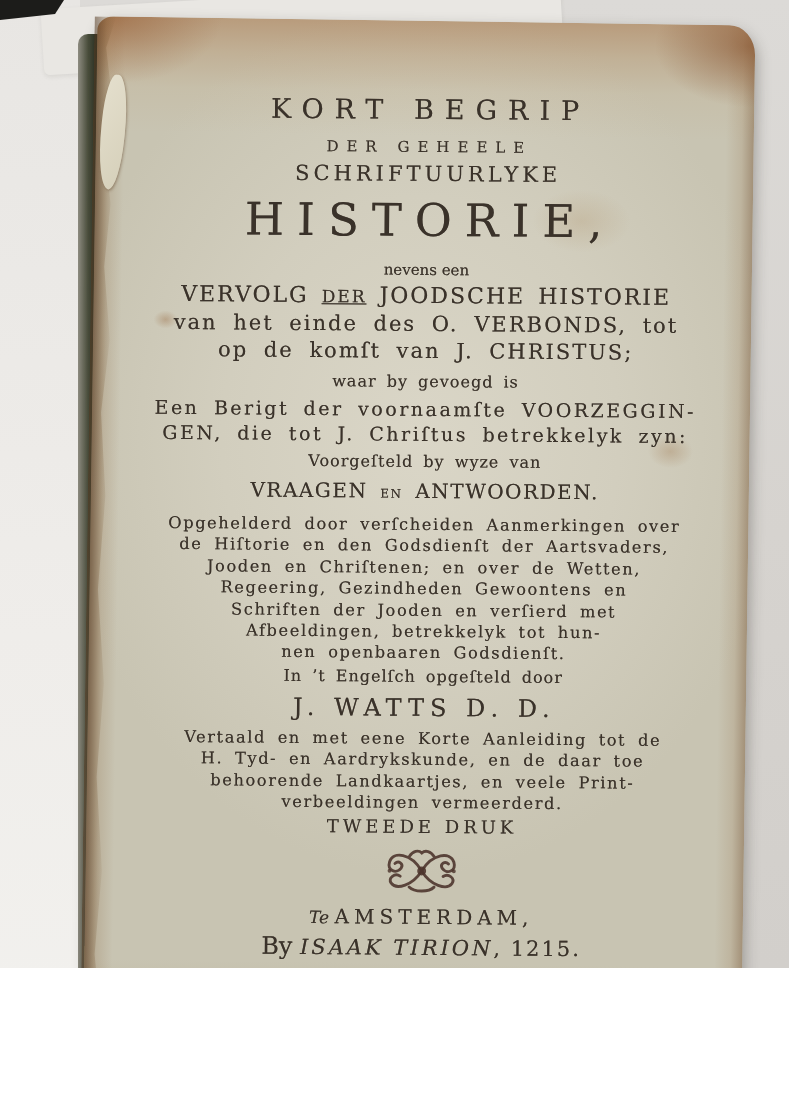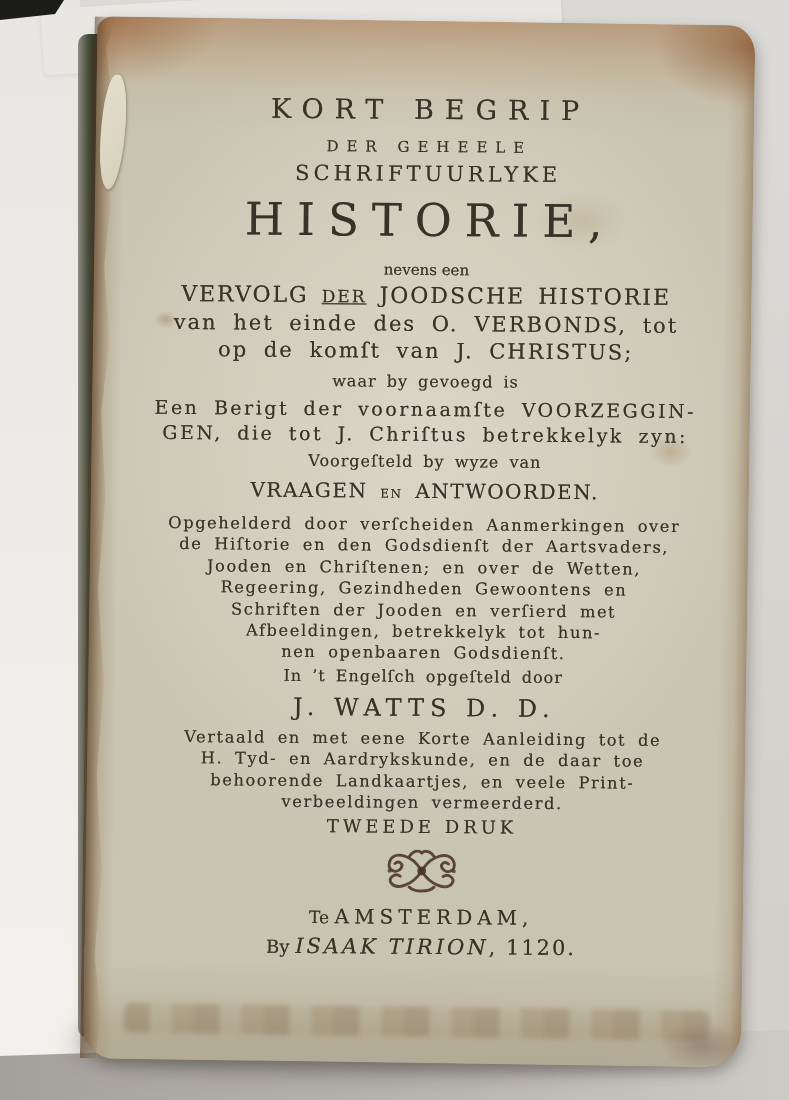--- a/index.html
+++ b/index.html
@@ -1,17 +1,17 @@
 <!DOCTYPE html>
 <html><head>
 <meta charset="utf-8">
 <style>
   html,body{margin:0;padding:0;background:#ffffff;}
   .photo{
-    position:relative;width:789px;height:1100px;overflow:hidden;
+    position:relative;width:789px;height:968px;overflow:hidden;
     background:linear-gradient(180deg,#dcdad7 0%,#d6d3cf 55%,#d2cfcb 100%);
     font-family:"DejaVu Serif","Liberation Serif",serif;
   }
   .bg-left{position:absolute;left:0;top:0;width:80px;height:1060px;
     background:linear-gradient(180deg,#e8e6e3 0%,#efedea 60%,#f2f1ee 100%);}
   .white-card{position:absolute;left:42px;top:-6px;width:520px;height:66px;
     background:#e9e7e3;transform:rotate(-3.4deg);border-radius:6px;
     box-shadow:0 2px 4px rgba(80,75,70,.10);}
   .black-corner{position:absolute;left:0;top:0;width:64px;height:20px;background:#1c1c1a;
     clip-path:polygon(0 0,100% 0,86% 70%,0 100%);}
@@ -68,23 +68,23 @@
   .t-note{font-size:16px;line-height:20px;margin-top:7px;letter-spacing:1px;word-spacing:4px;}
   .t-mid{font-size:19px;line-height:25px;letter-spacing:2.5px;word-spacing:6px;margin-top:5px;}
   .t-mid2{font-size:19px;line-height:25px;letter-spacing:2.5px;word-spacing:6px;}
   .t-vraag{font-size:20px;line-height:27px;letter-spacing:1.5px;word-spacing:5px;margin-top:6px;}
   .t-vraag .sc{font-size:12px;}
   .t-para{font-size:16.2px;line-height:21.4px;letter-spacing:1.6px;word-spacing:5px;}
   .t-watts{font-size:24px;line-height:31px;letter-spacing:6px;padding-left:3px;margin-top:6px;}
   .t-tweede{font-size:18px;line-height:23px;letter-spacing:4px;margin-top:2px;}
   .ornament-slot{margin-top:8px;height:50px;}
   .t-amst{font-size:20px;line-height:26px;letter-spacing:5px;margin-top:8px;}
-  .t-amst .pre{font-size:17px;letter-spacing:0;}
+  .t-amst .pre{font-size:17px;letter-spacing:0;font-style:italic;}
   .t-imprint{font-size:21px;line-height:28px;letter-spacing:2px;margin-top:2px;}
-  .t-imprint .pre{font-size:18px;letter-spacing:0;}
+  .t-imprint .pre{font-size:24px;letter-spacing:0;}
   .t-imprint .it{font-style:italic;letter-spacing:3px;}
   .mt3{margin-top:3px}.mt4{margin-top:4px}.mt5{margin-top:5px}.mt6{margin-top:6px}.mt12{margin-top:12px}
 </style>
 </head>
 <body>
 
 <div class="photo">
   <div class="bg-left"></div>
   <div class="white-card"></div>
   <div class="black-corner"></div>
@@ -134,16 +134,16 @@
       <path d="M50 28 C60 44, 78 50, 84 42 C88 36, 80 30, 74 34"></path>
       <path d="M36 12 C40 6, 46 4, 50 8 C54 4, 60 6, 64 12"></path>
       <path d="M36 46 C42 52, 58 52, 64 46"></path>
     </g>
     <circle cx="50" cy="28" r="5" fill="#4b332b" opacity="0.88"></circle>
     <circle cx="14" cy="28" r="2.2" fill="#4b332b" opacity="0.8"></circle>
     <circle cx="86" cy="28" r="2.2" fill="#4b332b" opacity="0.8"></circle>
   </svg>
 </div>
         <div class="line t-amst"><span class="pre">Te </span><span class="">AMSTERDAM,</span></div>
-        <div class="line t-imprint"><span class="pre">By </span><span class="it">ISAAK TIRION</span><span class="">, 1120.</span></div>
+        <div class="line t-imprint"><span class="pre">By </span><span class="it">ISAAK TIRION</span><span class="">, 1215.</span></div>
       </div>
   </div>
 </div>
 
 </body></html>

